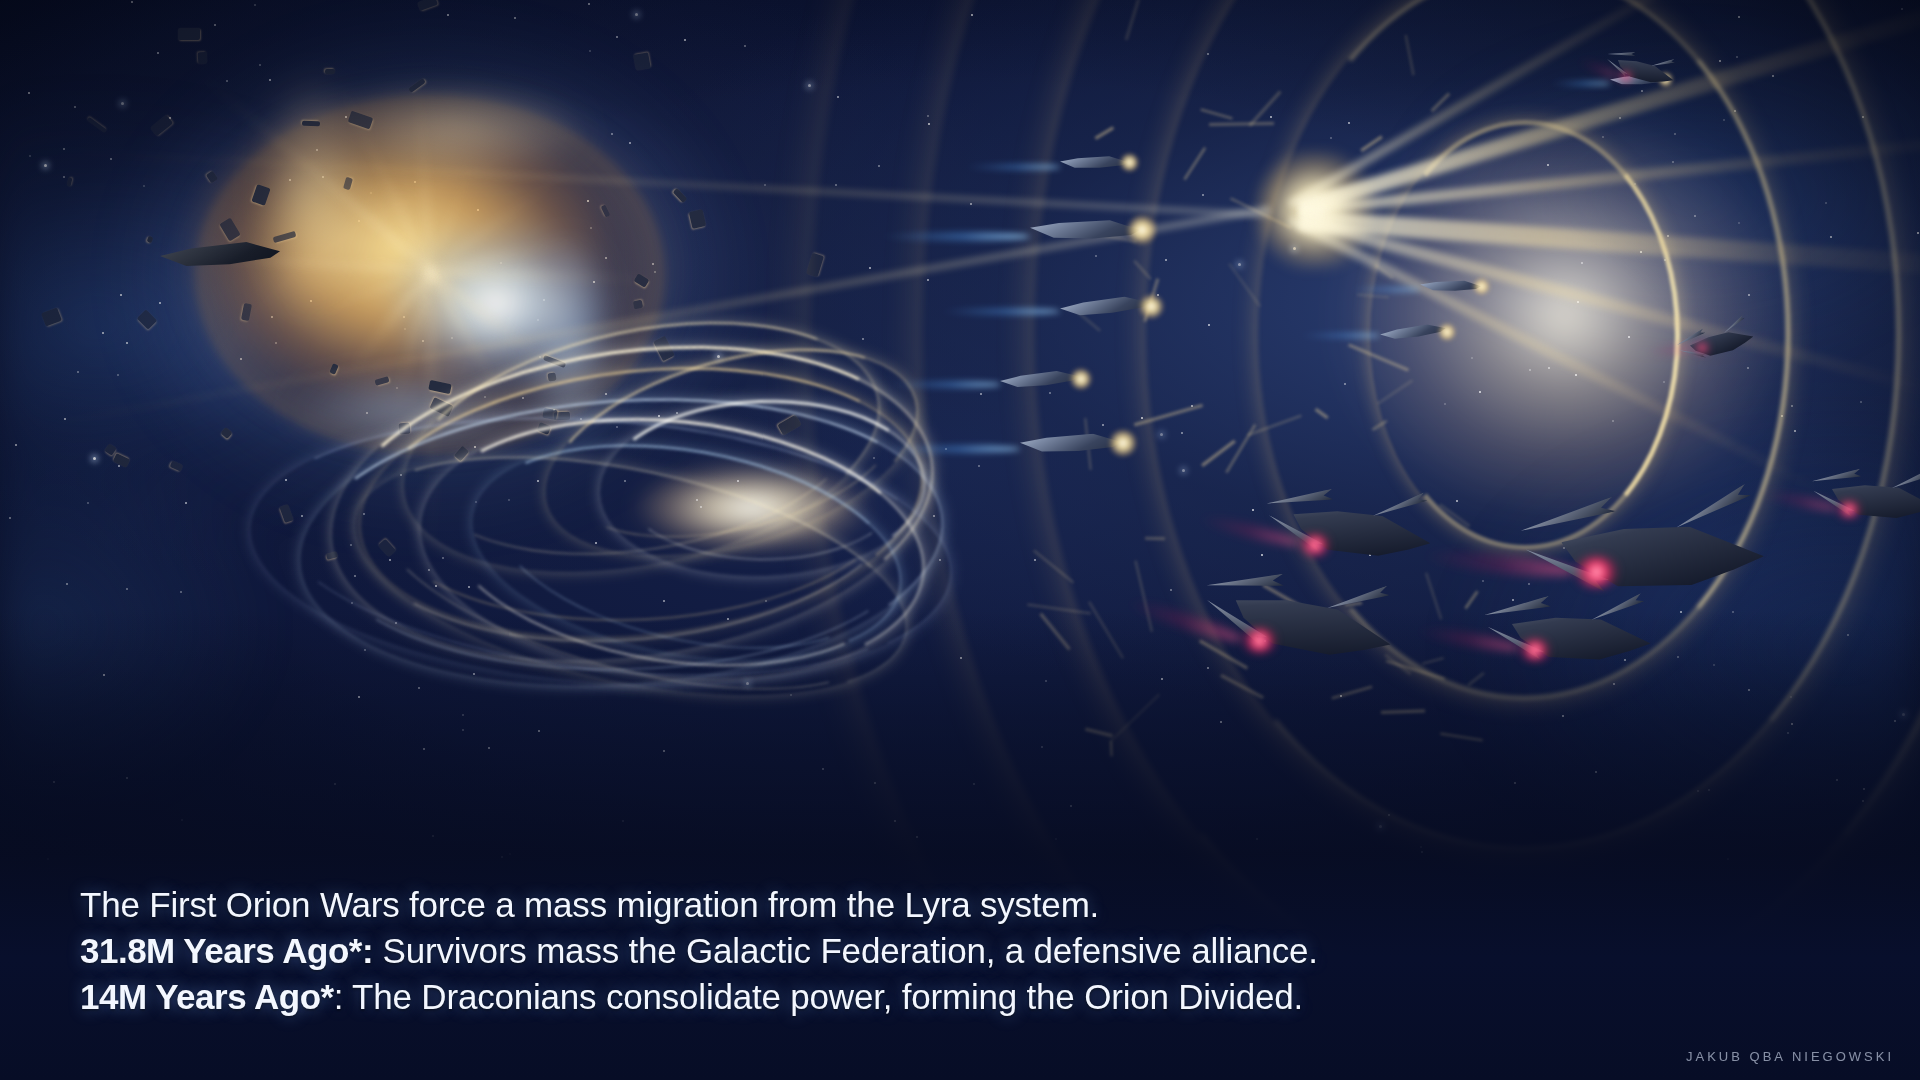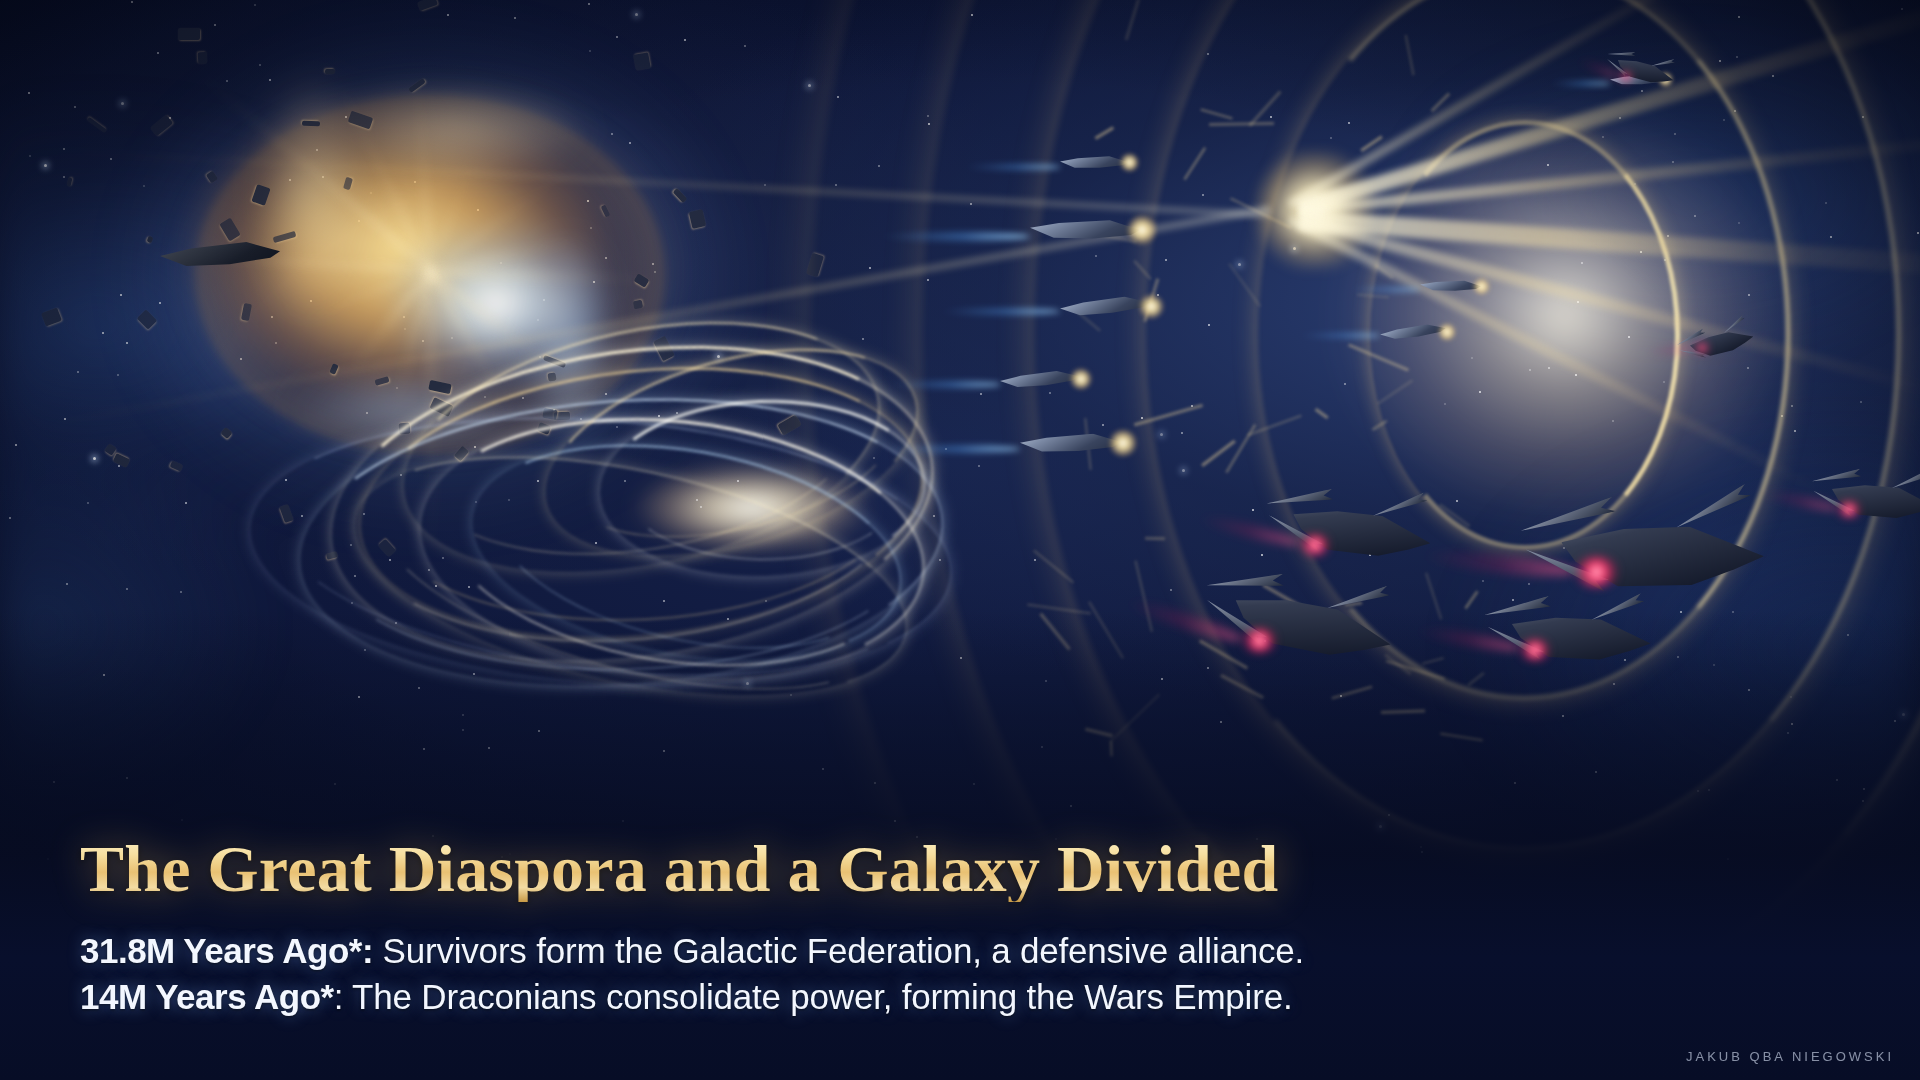--- a/index.html
+++ b/index.html
@@ -757,26 +757,28 @@
         <div class="spike" style="left:55px; top:-9px; width:42px; height:7px; transform:rotate(-34deg);"></div>
       </div>
       <div class="drac-glow" style="left:1836px; top:501px; width:26px; height:17px; z-index:27;"></div>
       <div class="drac-trail" style="left:1759px; top:504px; width:79px; height:9.8px; transform:rotate(12deg); z-index:25; opacity:.7;"></div>
     </div>
 
   <div class="layer vignette"></div>
   <div class="bottom-fade"></div>
 
   <div class="text-block">
-    <h1 class="title">The Great Diaspora and a Galaxy Divided</h1>
-
 
     <div class="body-line">
-      <b>31.8M Years Ago*:</b><span> Survivors form the Galactic Federation, a defensive alliance.</span>
+      <span>The First Orion Wars force a mass migration from the Lyra system.</span>
     </div>
 
     <div class="body-line">
-      <b>14M Years Ago*</b><span>: The Draconians consolidate power, forming the Wars Empire.</span>
+      <b>31.8M Years Ago*:</b><span> Survivors mass the Galactic Federation, a defensive alliance.</span>
+    </div>
+
+    <div class="body-line">
+      <b>14M Years Ago*</b><span>: The Draconians consolidate power, forming the Orion Divided.</span>
     </div>
   </div>
 
   <div class="watermark">JAKUB QBA NIEGOWSKI</div>
 </div>
 
 </body></html>

